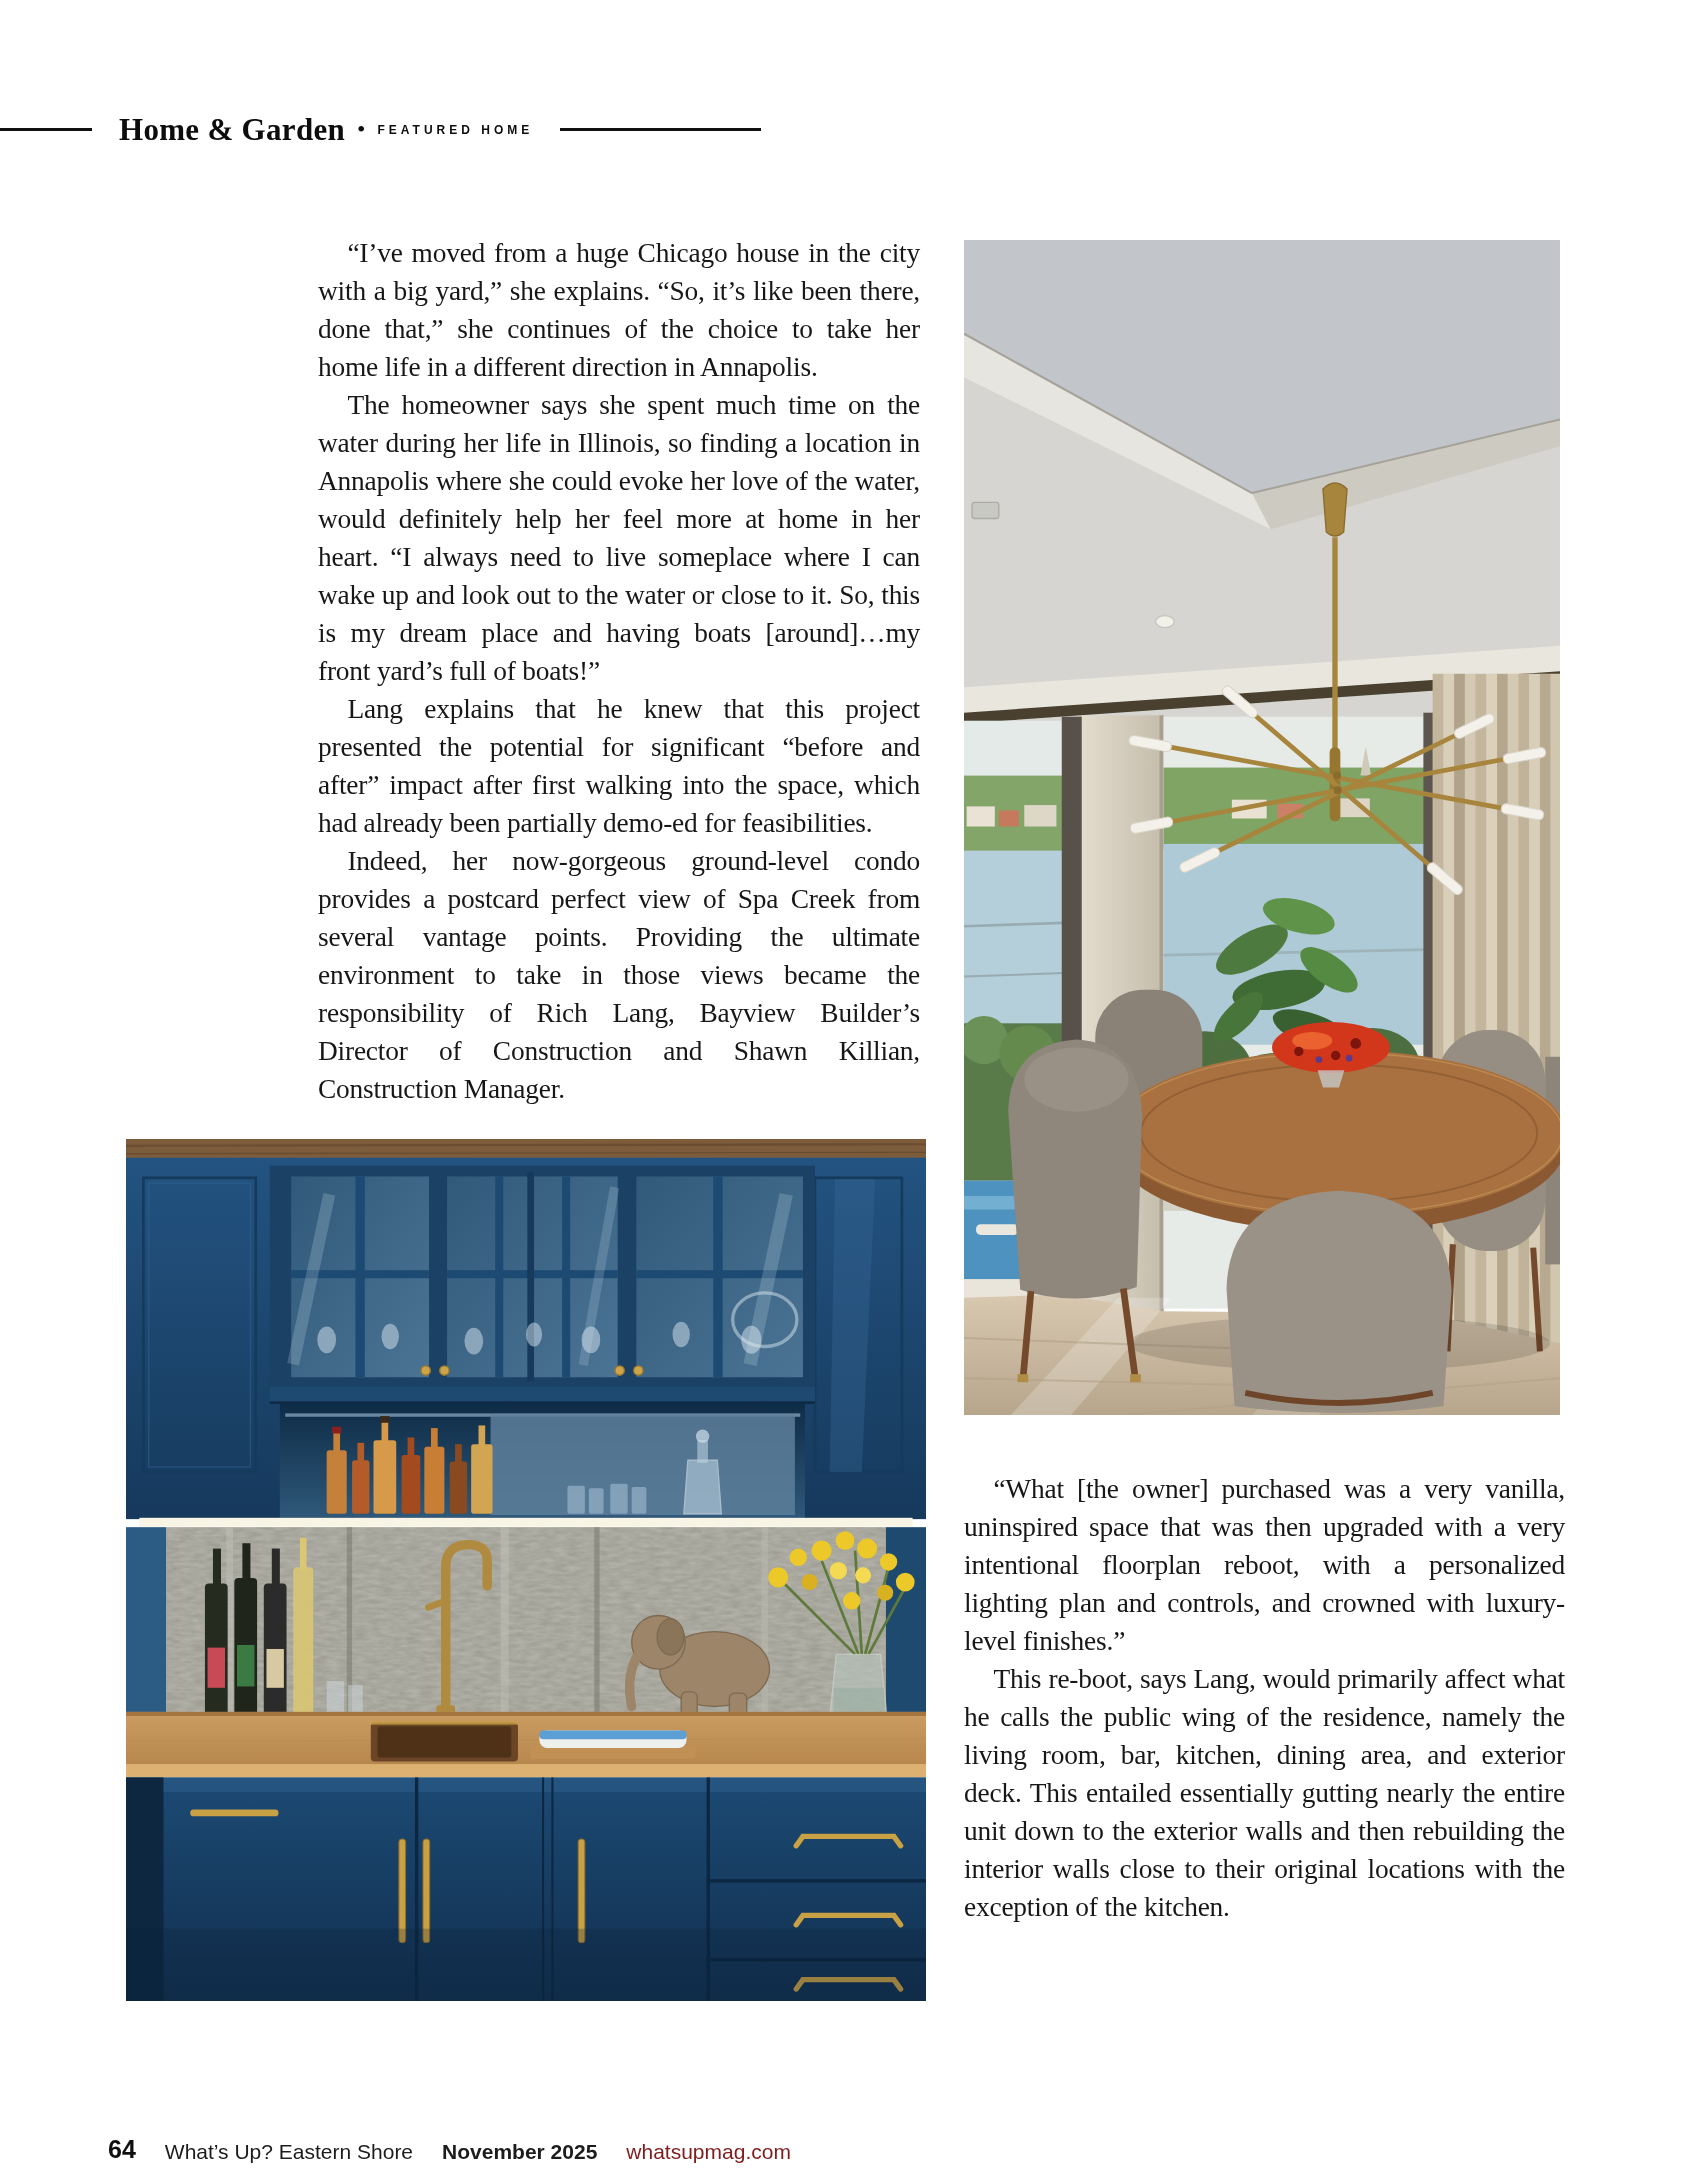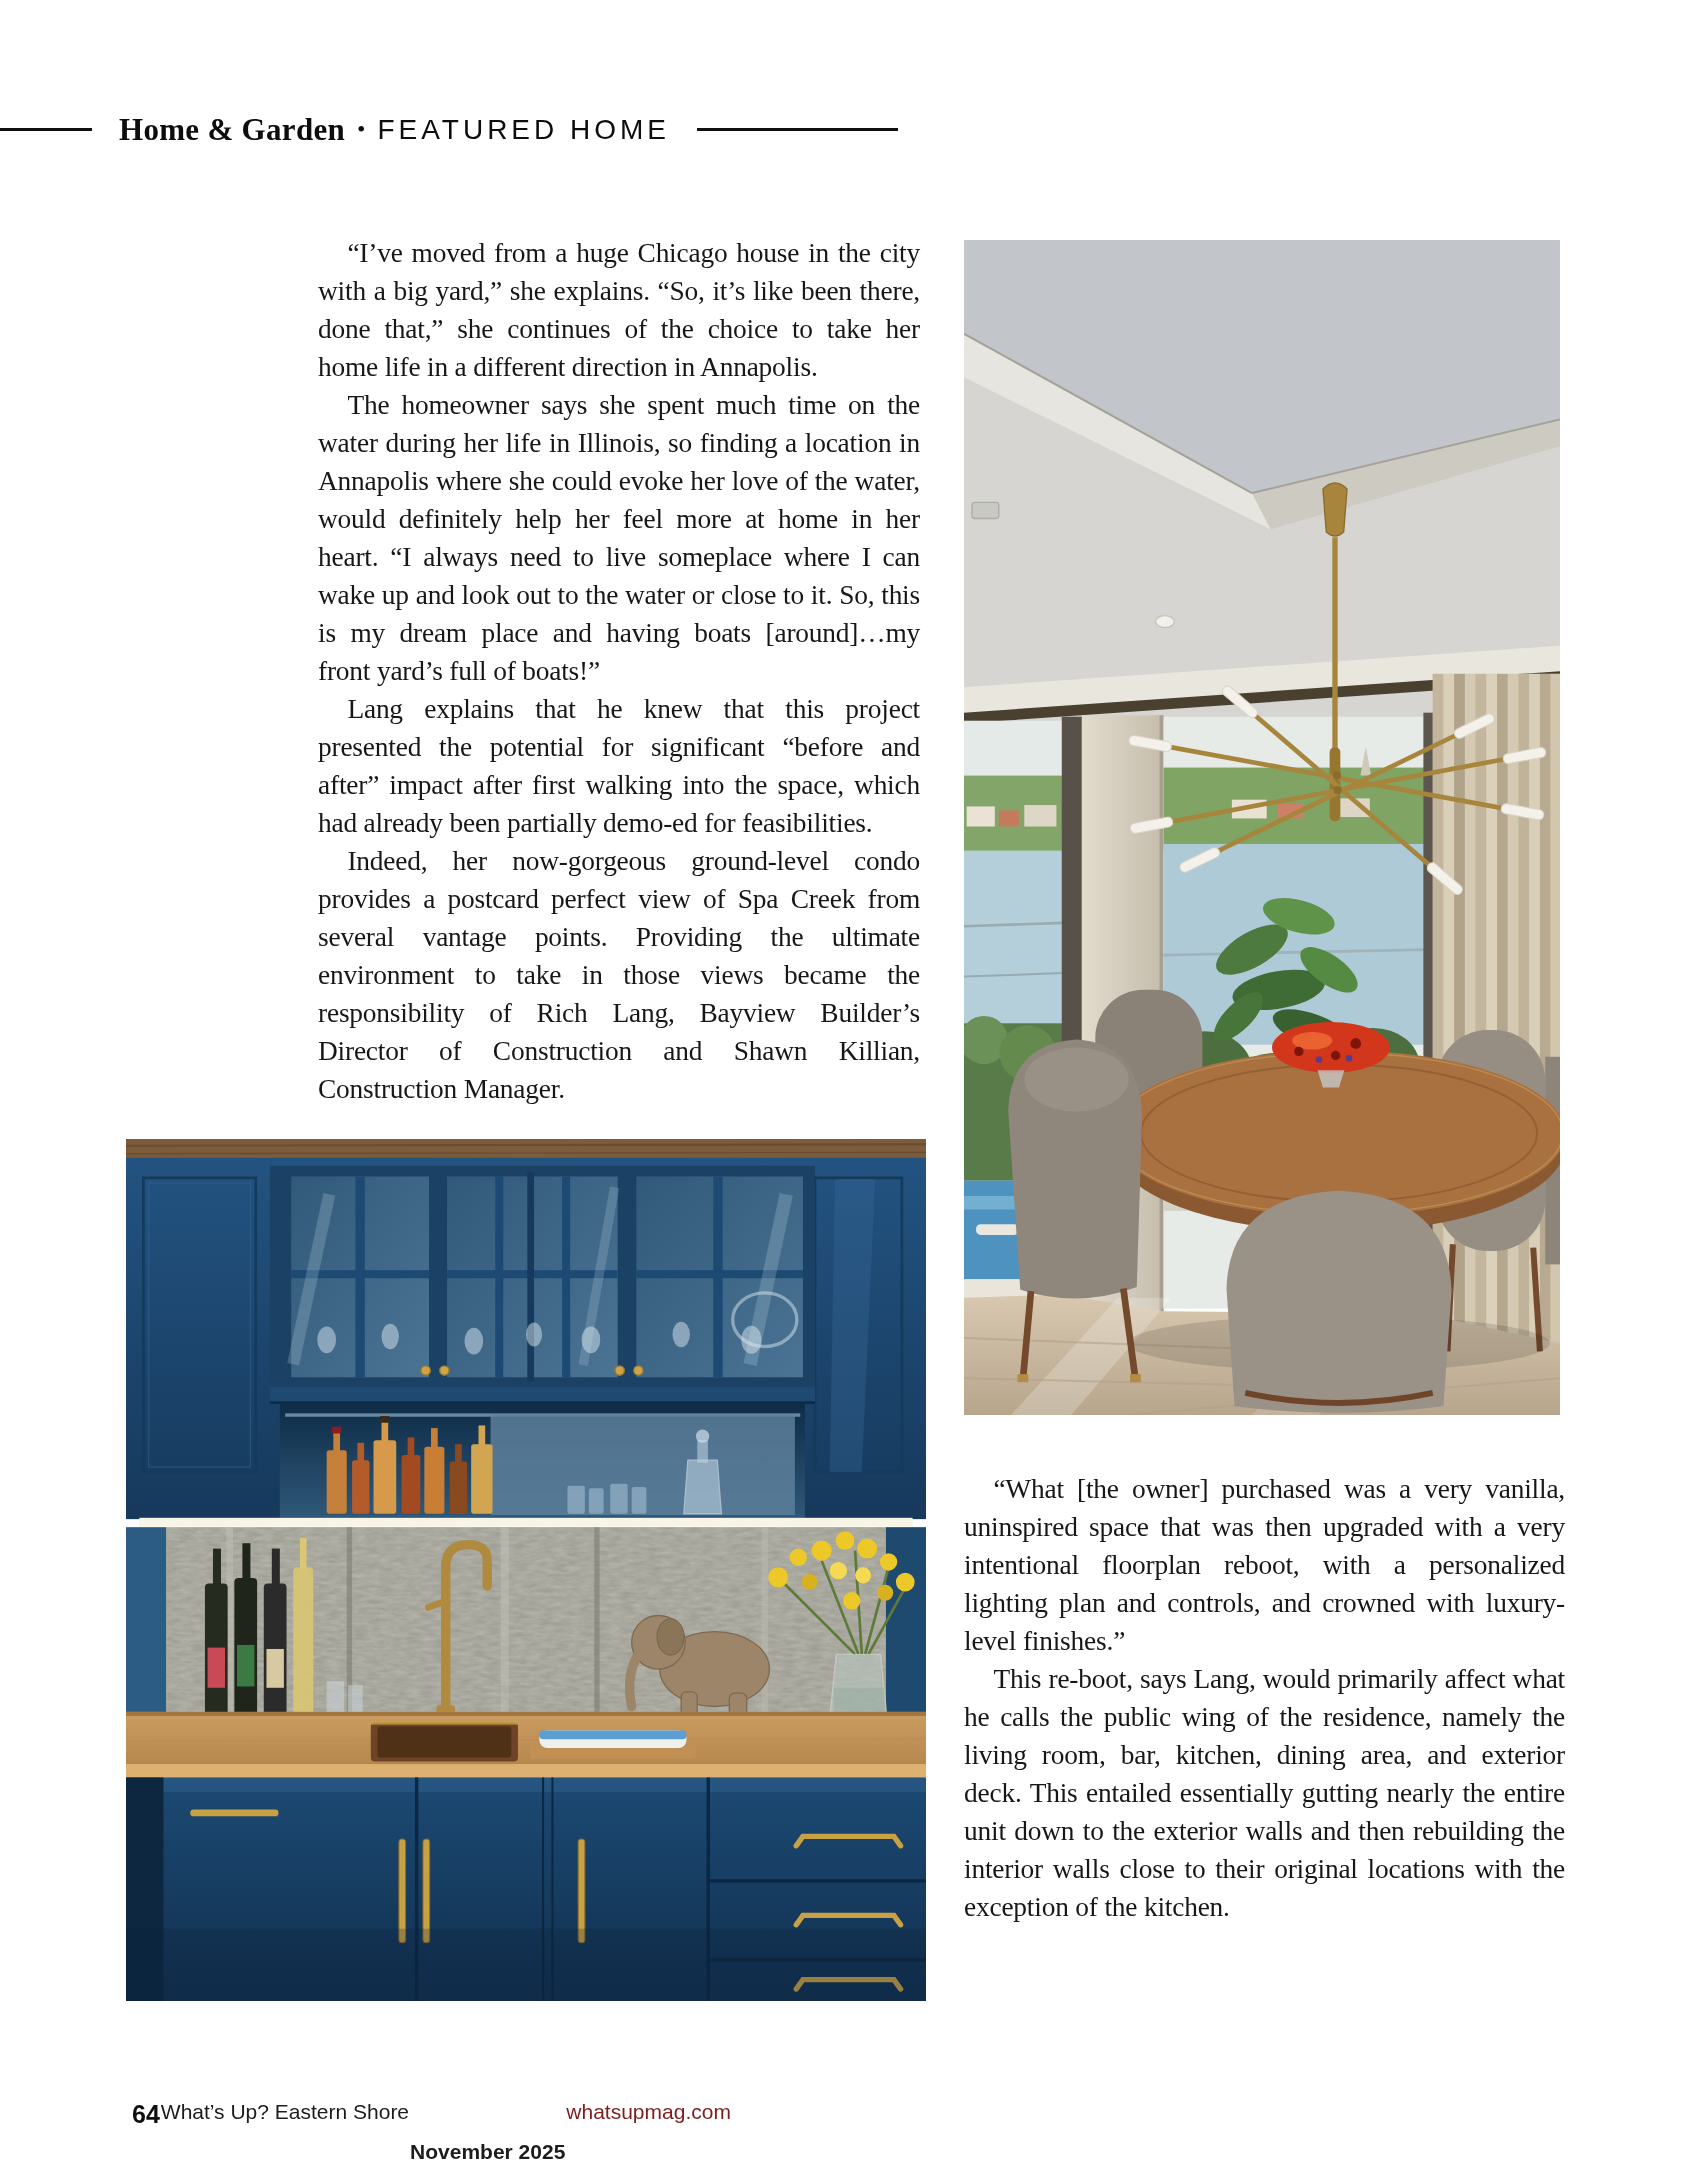--- a/index.html
+++ b/index.html
@@ -5,33 +5,33 @@
   html,body{margin:0;padding:0;background:#ffffff;}
   .page{position:relative;width:1681px;height:2183px;background:#fff;overflow:hidden;
         font-family:"Liberation Serif",serif;color:#161616;}
   
   .kicker{position:absolute;left:0;top:70px;width:1681px;height:39px;display:flex;align-items:center;margin-top:40px;}
   .rule{height:2.7px;background:#101010;}
   .rule-left{width:92px;margin-right:27px;}
   .rule-right{width:201px;margin-left:27px;}
   .section-title{font-family:"Liberation Serif",serif;font-weight:700;font-size:31px;letter-spacing:0.3px;color:#0d0d0d;white-space:nowrap;}
   .bullet{font-size:24px;margin:0 12px;color:#0d0d0d;}
-  .feature-label{font-family:"Liberation Sans",sans-serif;font-weight:400;font-size:28px;letter-spacing:4px;color:#0d0d0d;white-space:nowrap;}
+  .feature-label{font-family:"Liberation Sans",sans-serif;font-weight:700;font-size:12px;letter-spacing:4px;color:#0d0d0d;white-space:nowrap;}
   
   .col{position:absolute;text-align:justify;font-size:27.4px;line-height:38px;letter-spacing:-0.2px;color:#171717;}
   .col p{margin:0;text-indent:29.4px;}
   .col-left{left:318px;top:234px;width:602px;}
   .col-right{left:964px;top:1470px;width:601px;}
   
   .photo{position:absolute;margin:0;padding:0;}
   .photo svg{display:block;width:100%;height:100%;}
   .photo-dining{left:964px;top:240px;width:596px;height:1175px;}
   .photo-bar{left:126px;top:1139px;width:800px;height:862px;}
   
-  .folio{position:absolute;left:132px;top:2100px;display:flex;align-items:flex-start;gap:1px;
+  .folio{position:absolute;left:108px;top:2100px;display:flex;align-items:flex-end;gap:29px;
          font-family:"Liberation Sans",sans-serif;color:#222;}
   .page-num{font-weight:700;font-size:25px;color:#0f0f0f;}
   .mag-name{font-size:21px;color:#1c1c1c;}
   .issue{font-weight:700;font-size:21px;color:#1c1c1c;margin-top:40px;}
   .site{font-size:21px;color:#7f1d1d;}
 </style>
 </head>
 <body>
 
 <div class="page">

